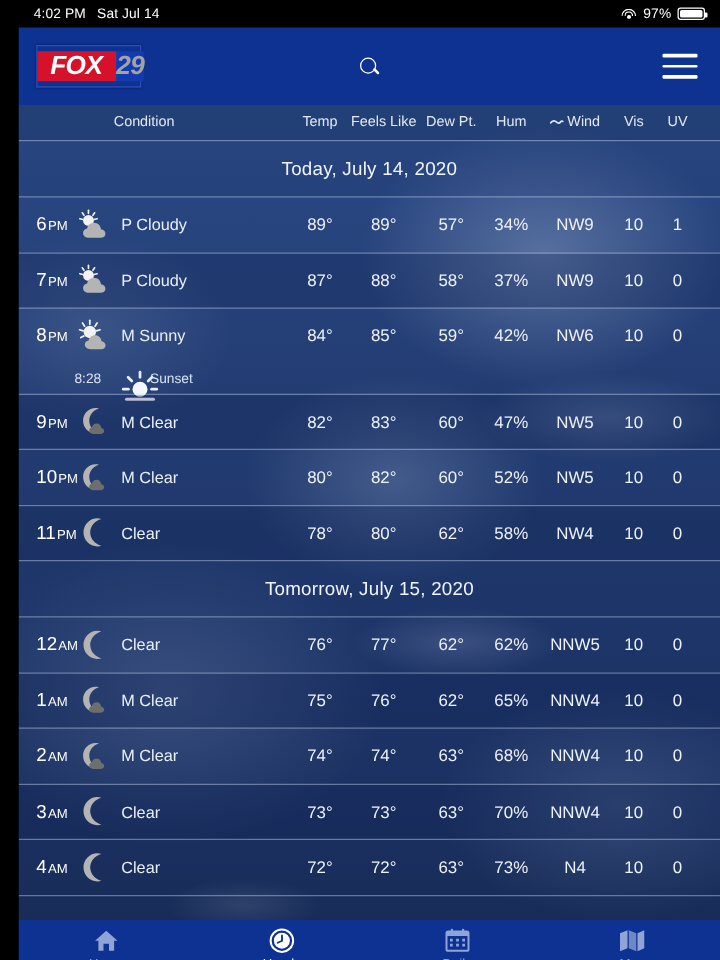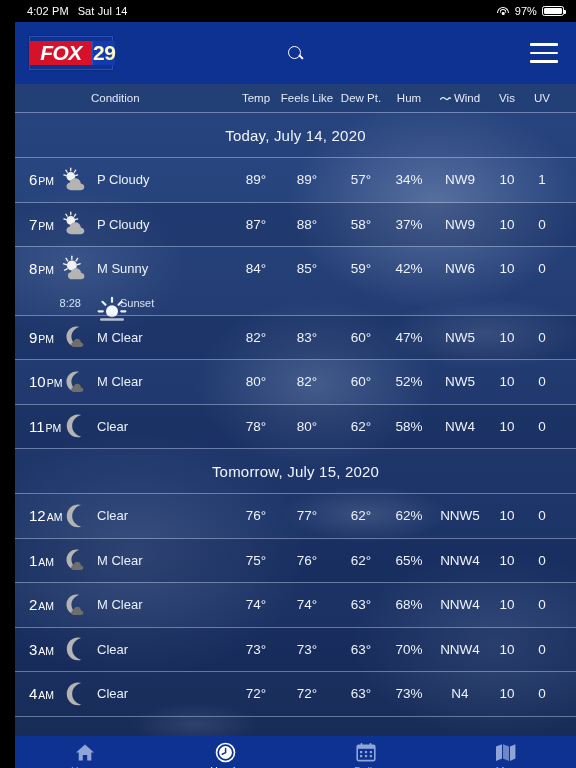--- a/index.html
+++ b/index.html
@@ -66,21 +66,21 @@
     flex:0 0 62px;
     display:flex; align-items:center; justify-content:center;
     color:#fff; font-weight:bold; font-size:21px; letter-spacing:-0.5px;
     font-family:"Liberation Sans", sans-serif;
     font-style:italic;
   }
   .logo-29 {
     background:#123bb0;
     flex:1;
     display:flex; align-items:center; justify-content:center;
-    color:#fef9c3; font-weight:bold; font-size:21px; 
+    color:#a3a3a3; font-weight:bold; font-size:21px; font-style:italic;
     letter-spacing:-0.5px;
     border-left:1px solid #2b4db5;
   }
   .city-wrap {
     position:absolute; left:0; right:0; top:0; bottom:0;
     display:flex; align-items:center; justify-content:center;
     gap:6px;
     pointer-events:none;
   }
   .city {

